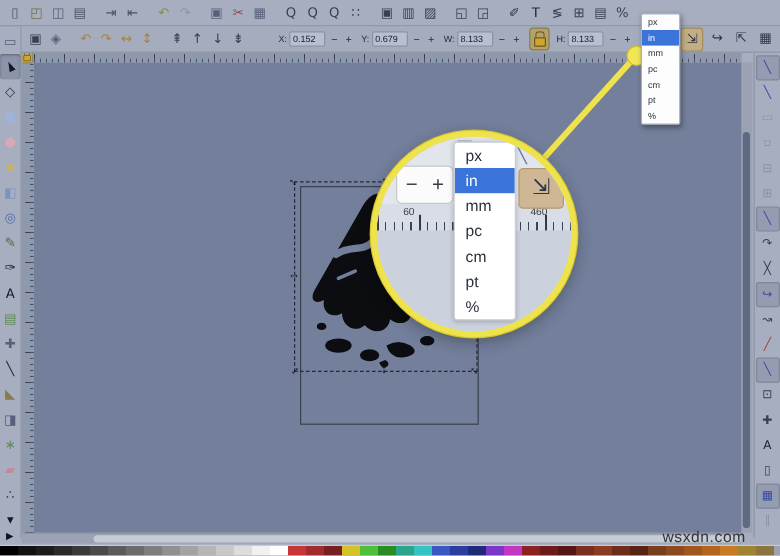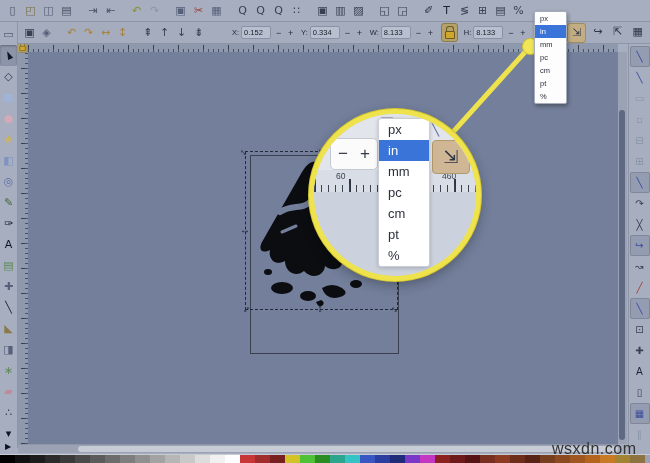--- a/index.html
+++ b/index.html
@@ -102,21 +102,21 @@
   .mag-mp{position:absolute;left:16px;top:24px;width:46px;height:30px;background:#fbfbfc;border:1px solid #c4c8d0;border-radius:5px;
           display:flex;align-items:center;justify-content:center;gap:12px;font-size:17px;color:#333a46}
   .mag-tan{position:absolute;left:118px;top:26px;width:36px;height:32px;background:#cfb795;border:1px solid #b39a6e;border-radius:4px;
            display:flex;align-items:center;justify-content:center}
   .mag-tan .glyph{font-size:18px;color:#2e3545}
   .mag-menu{position:absolute;left:64px;top:4px;width:50px;background:#fff;border:1px solid #c9cdd5;border-radius:3px;
             box-shadow:0 1px 4px rgba(0,0,0,.2);overflow:hidden}
   .mag-menu .mitem{height:21px;line-height:21px;font-size:13px;padding-left:9px;color:#2b313c}
   .mitem.on{background:#3a74d9;color:#fff}
 
-  .watermark{position:absolute;left:552px;top:440px;font-size:16px;color:#333;letter-spacing:.5px;z-index:90}
+  .watermark{position:absolute;left:552px;top:440px;font-size:13px;color:#333;letter-spacing:.5px;z-index:90}
 </style>
 </head>
 <body>
 
 <div class="app" data-name="inkscape-window">
 
   <div class="cmdbar" data-name="commands-toolbar">
 
   <div class="tbtn" data-name="new-document-button">
         <span class="glyph" data-name="new-document-icon" style="color: rgb(74, 82, 102);">▯</span>
@@ -234,21 +234,21 @@
       </div>
 
     <div class="fg first" data-name="x-field-group">
       <span class="flabel" data-name="x-label">X:</span>
       <span class="finput" data-name="x-input">0.152</span>
       <span class="mini" data-name="x-decrement-button">−</span>
       <span class="mini" data-name="x-increment-button">+</span>
     </div>
     <div class="fg" data-name="y-field-group">
       <span class="flabel" data-name="y-label">Y:</span>
-      <span class="finput" data-name="y-input">0.334</span>
+      <span class="finput" data-name="y-input">0.679</span>
       <span class="mini" data-name="y-decrement-button">−</span>
       <span class="mini" data-name="y-increment-button">+</span>
     </div>
     <div class="fg" data-name="width-field-group">
       <span class="flabel" data-name="width-label">W:</span>
       <span class="finput" data-name="width-input">8.133</span>
       <span class="mini" data-name="width-decrement-button">−</span>
       <span class="mini" data-name="width-increment-button">+</span>
     </div>
 

